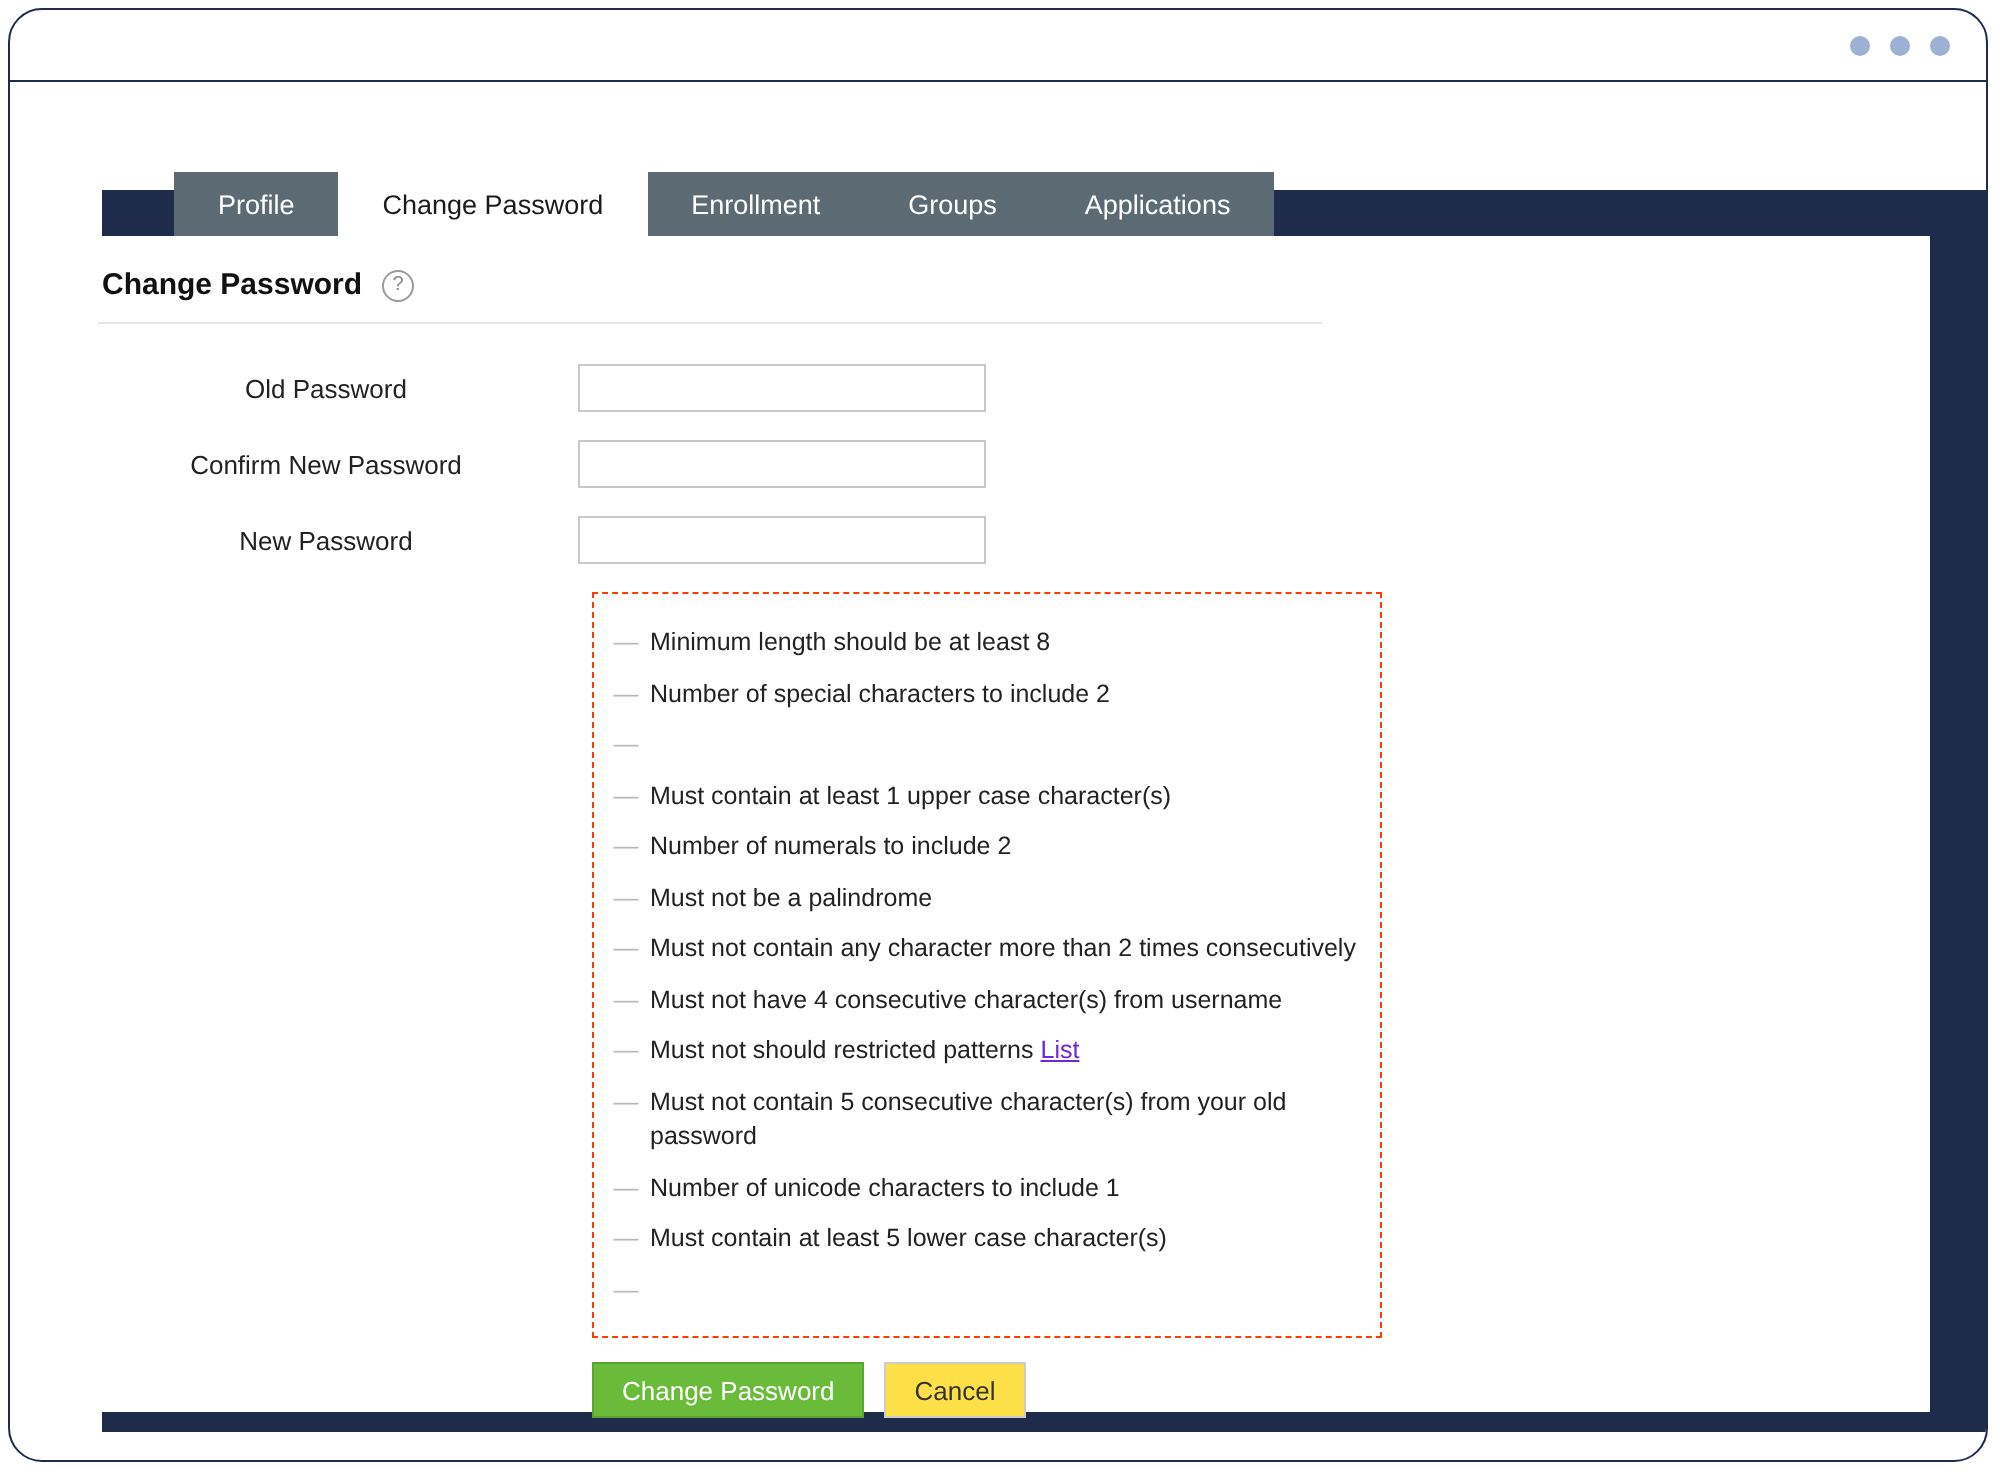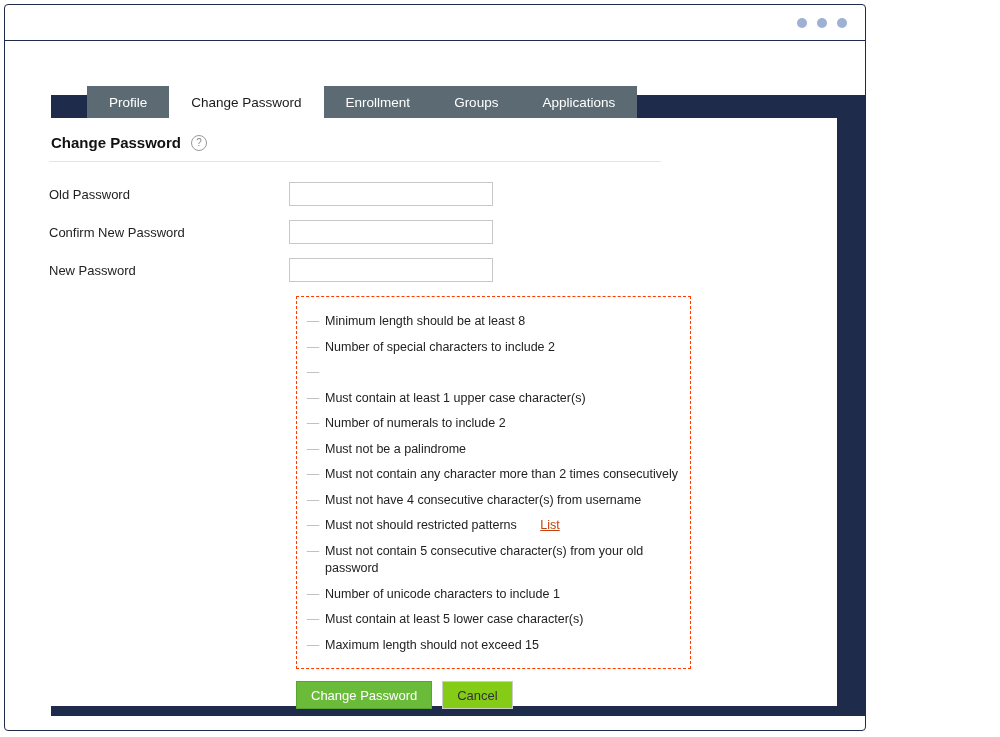--- a/index.html
+++ b/index.html
@@ -4,25 +4,25 @@
   <style>
     * { box-sizing: border-box; margin: 0; padding: 0; }
     body {
       font-family: -apple-system, BlinkMacSystemFont, "Segoe UI", Arial, sans-serif;
       background: #ffffff;
       width: 1000px;
       height: 737px;
       overflow: hidden;
     }
     .browser-frame {
-      width: 862px;
+      width: 990px;
       height: 727px;
       margin: 4px;
       border: 1.5px solid #1e2b4a;
-      border-radius: 4px;
+      border-radius: 17px;
       overflow: hidden;
       background: #fff;
       position: relative;
       text-decoration: underline;
     }
     .browser-titlebar {
       height: 36px;
       border-bottom: 1.5px solid #1e2b4a;
       display: flex;
       align-items: center;
@@ -108,21 +108,21 @@
       color: #8a8a8a;
       cursor: pointer;
     }
     .form-row {
       display: flex;
       align-items: center;
       margin-bottom: 14px;
     }
     .form-label {
       width: 240px;
-      text-align: left;
+      text-align: center;
       padding-right: 12px;
       font-size: 13px;
       color: #222;
     }
     .form-input {
       width: 204px;
       height: 24px;
       border: 1px solid #c8c8c8;
       padding: 2px 6px;
       font-size: 13px;
@@ -143,24 +143,24 @@
       align-items: flex-start;
     }
     .rule-dash {
       color: #b8b8b8;
       width: 24px;
       text-align: center;
       flex-shrink: 0;
     }
     .rule-text { flex: 1; }
     .rule-link {
-      color: #c2410c;
+      color: #6d28d9;
       text-decoration: underline;
       cursor: pointer;
-      margin-left: 20px;
+      margin-left: 0;
     }
     .button-row {
       margin-left: 247px;
       margin-top: 12px;
       display: flex;
       gap: 10px;
     }
     .btn {
       height: 28px;
       padding: 0 14px;
@@ -169,21 +169,21 @@
       cursor: pointer;
       display: flex;
       align-items: center;
     }
     .btn-primary {
       background: #6bbb3a;
       border-color: #5aa52d;
       color: #fff;
     }
     .btn-secondary {
-      background: #84cc16;
+      background: #fde047;
       color: #333;
     }
   </style>
 </head>
 <body>
 
 <div class="browser-frame">
   <div class="browser-titlebar">
     <div class="window-dot"></div>
     <div class="window-dot"></div>
@@ -269,21 +269,20 @@
         <div class="rule">
           <span class="rule-dash">—</span>
           <span class="rule-text">Number of unicode characters to include 1</span>
         </div>
         <div class="rule">
           <span class="rule-dash">—</span>
           <span class="rule-text">Must contain at least 5 lower case character(s)</span>
         </div>
         <div class="rule">
           <span class="rule-dash">—</span>
-          <span class="rule-text">Maximum length should not exceed 15</span>
         </div>
       </div>
 
       <div class="button-row">
         <button class="btn btn-primary">Change Password</button>
         <button class="btn btn-secondary">Cancel</button>
       </div>
 
     </div>
   </div>

